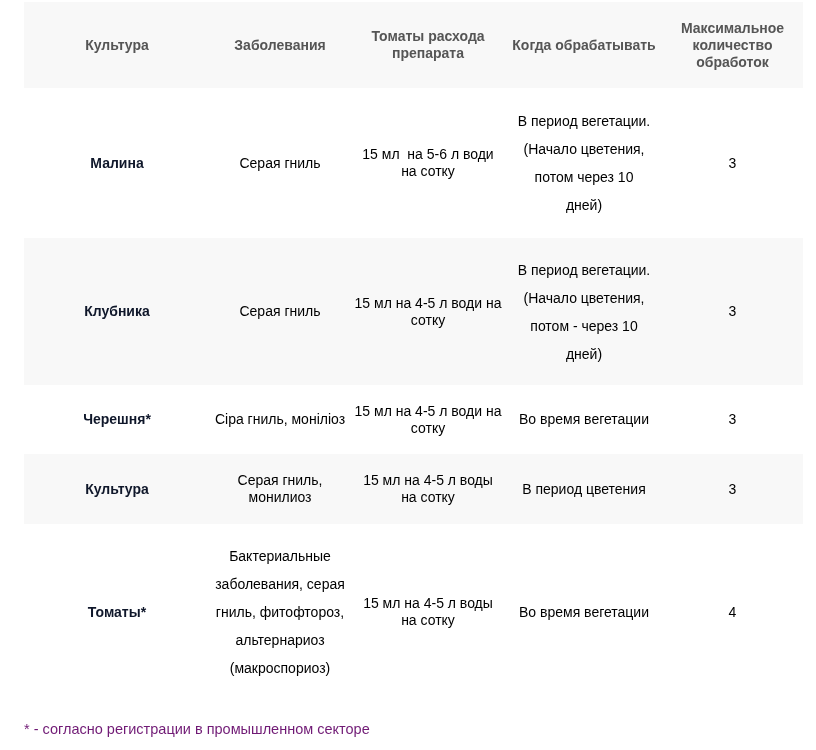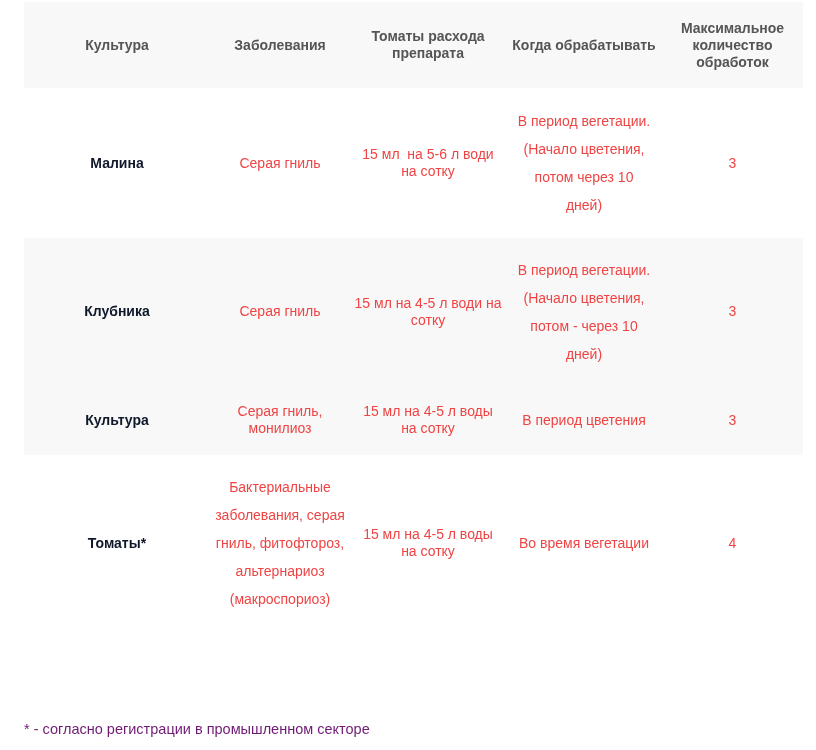--- a/index.html
+++ b/index.html
@@ -44,21 +44,21 @@
     th {
       font-weight: bold;
       color: #555555;
       font-size: 14px;
       line-height: 17px;
     }
     tbody tr.odd { background: #ffffff; }
     tbody tr.even { background: #f8f8f8; }
     td {
       font-size: 14px;
-      color: #ef4444;
+      color: #000000;
       line-height: 17px;
     }
     td.crop {
       font-weight: bold;
       color: #0f172a;
     }
     td.tall-lines {
       line-height: 28px;
     }
     .r1 { height: 150px; }
@@ -134,20 +134,34 @@
         </td>
         <td class="tall-lines">
           <span class="line">В период вегетации.</span>
           <span class="line">(Начало цветения,</span>
           <span class="line">потом - через 10</span>
           <span class="line">дней)</span>
         </td>
         <td>3</td>
       </tr>
 
+      <tr class="odd r3">
+        <td class="crop">Черешня*</td>
+        <td>
+          <span class="line">Сіра гниль, моніліоз</span>
+        </td>
+        <td>
+          <span class="line">15 мл на 4-5 л води на</span>
+          <span class="line">сотку</span>
+        </td>
+        <td>
+          <span class="line">Во время вегетации</span>
+        </td>
+        <td>3</td>
+      </tr>
 
       <tr class="even r4">
         <td class="crop">Культура</td>
         <td>
           <span class="line">Серая гниль,</span>
           <span class="line">монилиоз</span>
         </td>
         <td>
           <span class="line">15 мл на 4-5 л воды</span>
           <span class="line">на сотку</span>

